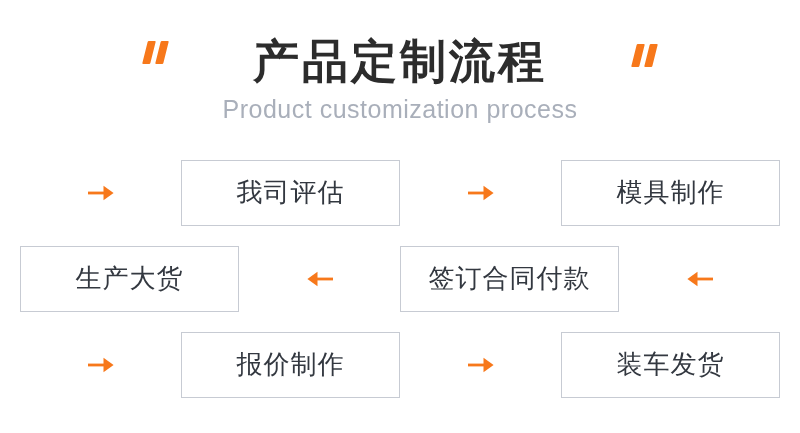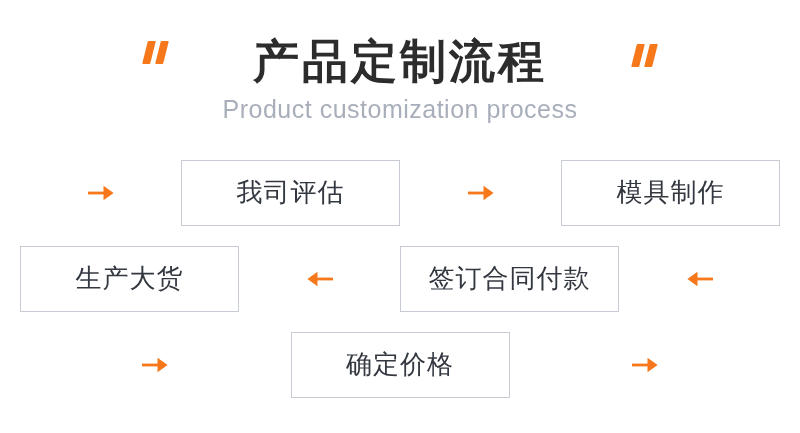--- a/index.html
+++ b/index.html
@@ -148,24 +148,27 @@
     </div>
 
     <div class="flow-row">
       <div class="arrow" data-dir="right">
         <svg width="26" height="16" viewBox="0 0 26 16">
             <rect x="0" y="6.6" width="17" height="2.8" fill="currentColor"></rect>
             <polygon points="15.5,0.8 25.6,8 15.5,15.2" fill="currentColor"></polygon>
           </svg>
       </div>
       <div class="flow-box">
-        <span>确定价格</span>
+        <span>报价制作</span>
       </div>
       <div class="arrow" data-dir="right">
         <svg width="26" height="16" viewBox="0 0 26 16">
             <rect x="0" y="6.6" width="17" height="2.8" fill="currentColor"></rect>
             <polygon points="15.5,0.8 25.6,8 15.5,15.2" fill="currentColor"></polygon>
           </svg>
       </div>
+      <div class="flow-box">
+        <span>装车发货</span>
+      </div>
     </div>
 
   </main>
 </div>
 
 </body></html>

